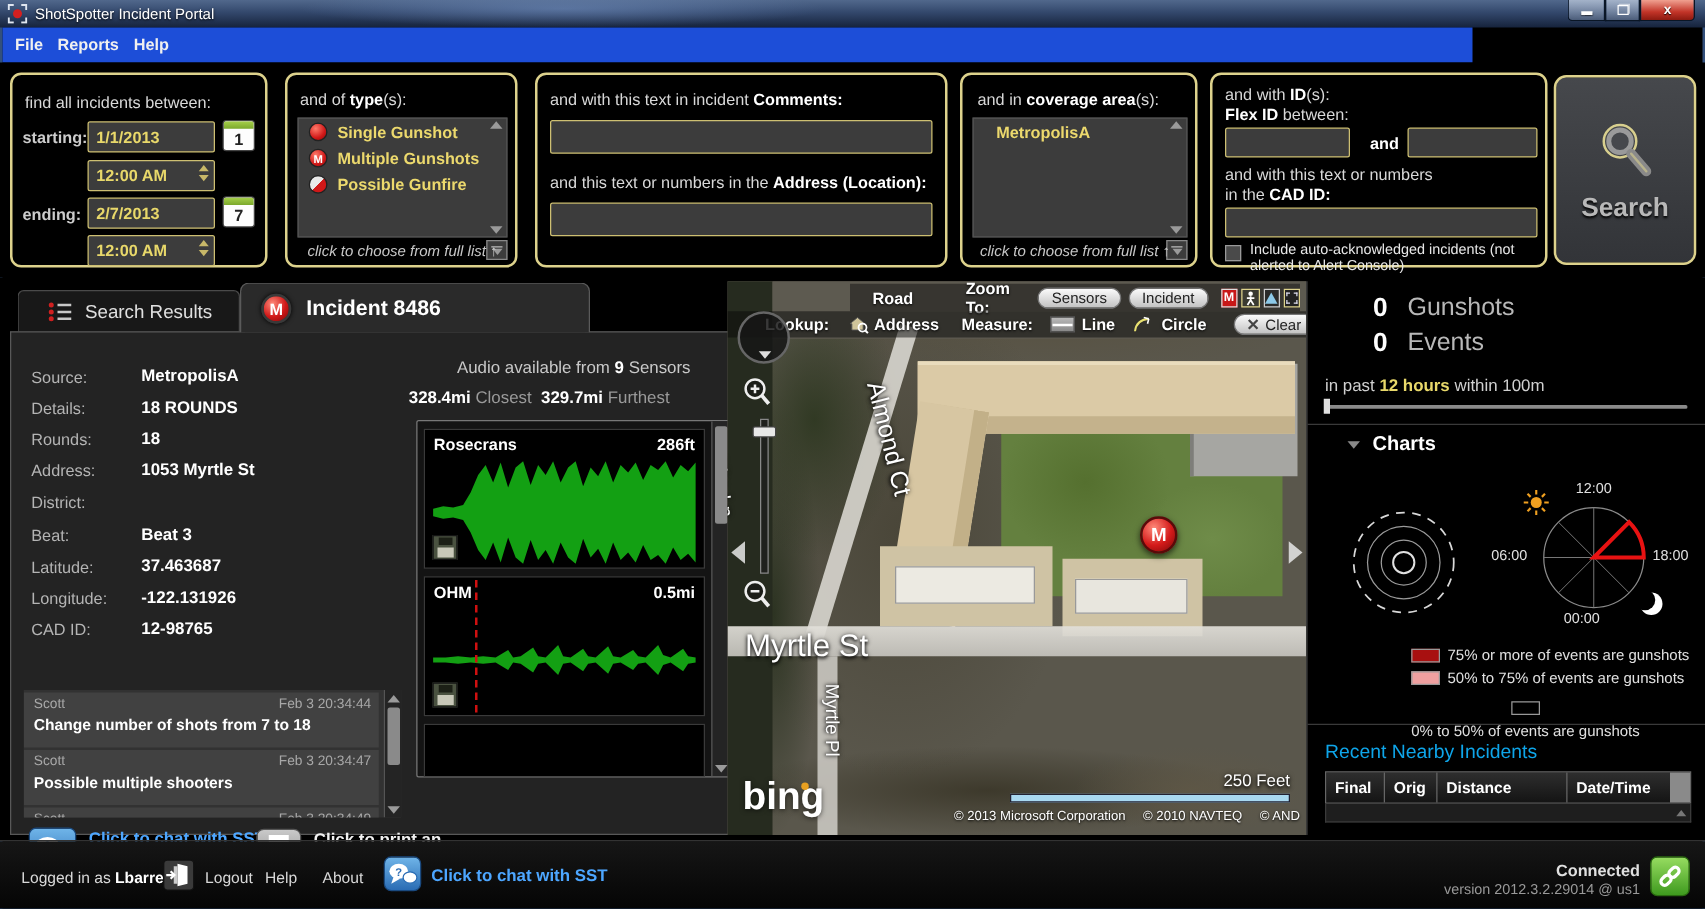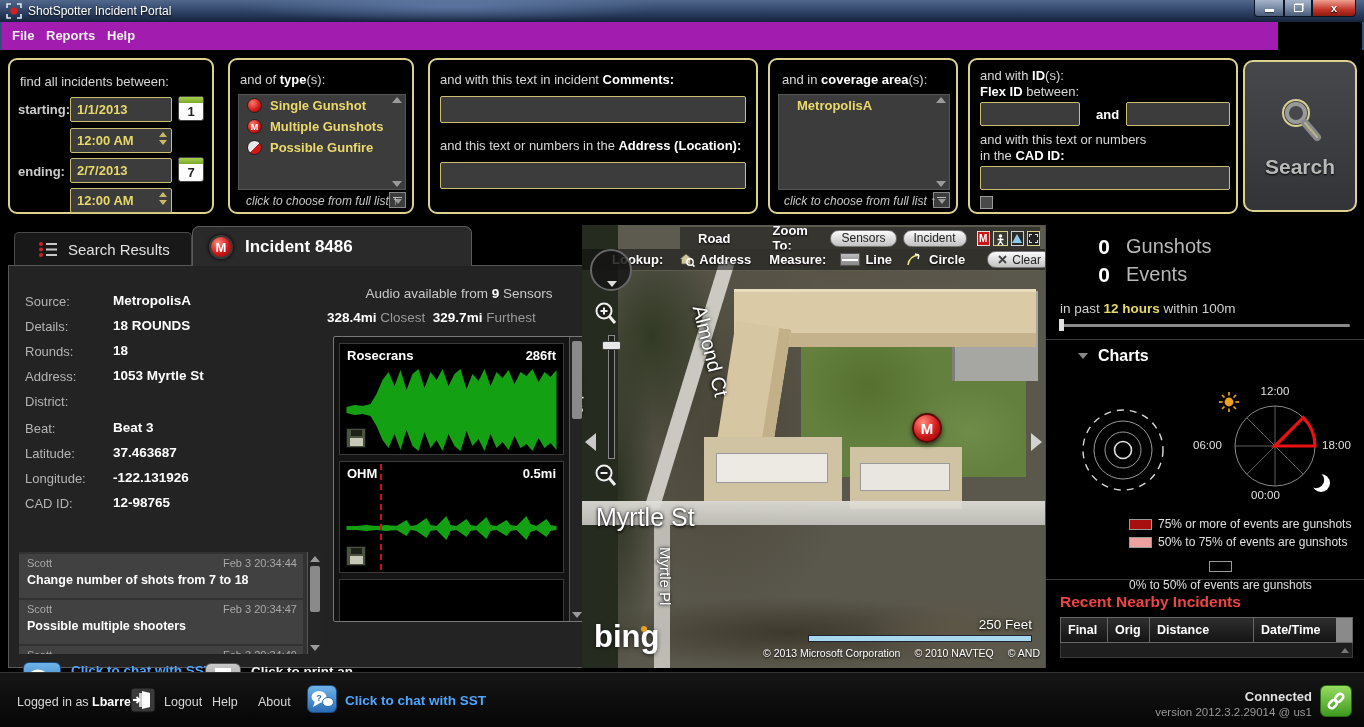--- a/index.html
+++ b/index.html
@@ -23,21 +23,21 @@
   .win-btn { height:17px; border:1px solid #0a1626; border-top:none;
     background:linear-gradient(#cdd8e8aa,#8596b066); display:flex; align-items:center; justify-content:center; }
   .win-btn.min { width:30px; border-radius:0 0 0 4px; }
   .win-btn.max { width:28px; }
   .win-btn.close { width:44px; background:linear-gradient(#f0a090,#c23428 60%,#8c1a10); border-radius:0 0 4px 0; }
   .glyph-min { width:9px; height:3px; background:#fff; box-shadow:0 1px 1px #0008; margin-top:5px;}
   .glyph-max { width:9px; height:8px; border:1px solid #fff; box-shadow:1px -1px 0 #fff8; }
   .glyph-x { color:#fff; font-size:11px; font-weight:bold; text-shadow:0 1px 1px #000; line-height:1;}
 
   
-  #menubar { position:absolute; left:2px; top:22px; width:1276px; height:28px; background:#a21caf;padding-left:43px; }
+  #menubar { position:absolute; left:2px; top:22px; width:1176px; height:28px; background:#1d4ed8;padding-left:43px; }
   .menu-item { position:absolute; top:6px; font-size:13px; font-weight:bold; color:#f0f0f0; cursor:default;}
 
   
   #searchrow { position:absolute; left:0; top:50px; width:1364px; height:172px; background:#000; }
   .panel { position:absolute; top:8px; height:156px; border:2px solid #ddd28c; border-radius:9px; background:#000; }
   .ptitle { position:absolute; font-size:13px; color:#d8d8d8; white-space:nowrap; }
   .ptitle b { color:#fff; }
   .inputbox { position:absolute; background:#3c3c3c; border:1px solid #cdbf72; border-radius:2px;
     color:#e8d86a; font-weight:bold; font-size:13px; font-family:"Liberation Sans",sans-serif; padding:0 6px; }
   .listbox { position:absolute; background:#3c3c3c; border:1px solid #555; }
@@ -162,21 +162,21 @@
   #range-line b { color:#e8d86a; }
   #range-track { position:absolute; left:14px; top:99px; width:290px; height:3px; background:#8a8a8a; border-radius:2px;}
   #range-handle { position:absolute; left:13px; top:94px; width:5px; height:12px; background:#e0e0e0; cursor:pointer;}
   .h-divider { position:absolute; left:0; width:319px; height:1px; background:#3a3a3a; }
   #charts-hdr { position:absolute; left:32px; top:122px; display:flex; align-items:center; gap:10px; cursor:pointer;}
   #charts-hdr .t { font-size:16px; font-weight:bold; color:#fff; }
   .clock-lbl { position:absolute; font-size:11.5px; color:#e0e0e0; }
   .legend-row { position:absolute; left:83px; display:flex; align-items:center; gap:6px; }
   .legend-sw { width:23px; height:11px; border:1px solid #999; }
   .legend-t { font-size:12px; color:#e0e0e0; white-space:nowrap; }
-  #nearby-title { position:absolute; left:14px; top:368px; font-size:15.5px; color:#ef4444;font-weight:bold;}
+  #nearby-title { position:absolute; left:14px; top:368px; font-size:15.5px; color:#0ea5e9;}
   #nearby-table { position:absolute; left:14px; top:392px; width:293px; }
   #nearby-head { display:flex; height:26px; background:linear-gradient(#2e2e2e,#141414); border:1px solid #666;}
   .nt-cell { font-size:12.5px; font-weight:bold; color:#fff; padding:5px 6px 0 7px; border-right:1px solid #666;
     white-space:nowrap; overflow:hidden;}
   #nearby-row { height:15px; background:#1e1e1e; border:1px solid #3a3a3a; border-top:none; position:relative;}
 
   
   #statusbar { position:absolute; left:0; top:672px; width:1364px; height:55px;
     background:linear-gradient(#161616,#050505); border-top:1px solid #333; }
   .sb-text { position:absolute; font-size:12.5px; color:#d8d8d8; cursor:pointer;}
@@ -307,20 +307,21 @@
     <div class="panel" style="left:968px; width:270px;">
       <div class="ptitle" style="left:10px; top:8px;"><span>and with </span><b>ID</b><span>(s):</span></div>
       <div class="ptitle" style="left:10px; top:24px;"><b>Flex ID</b><span> between:</span></div>
       <input class="inputbox flt" style="left: 10px; top: 42px; width: 100px; height: 24px;" value="">
       <div class="ptitle" style="left:126px; top:47px; font-weight:bold; color:#fff;">and</div>
       <input class="inputbox flt" style="left: 156px; top: 42px; width: 104px; height: 24px;" value="">
       <div class="ptitle" style="left:10px; top:72px;">and with this text or numbers</div>
       <div class="ptitle" style="left:10px; top:88px;"><span>in the </span><b>CAD ID:</b></div>
       <input class="inputbox flt" style="left: 10px; top: 106px; width: 250px; height: 24px;" value="">
       <div class="checkbox" style="left:10px; top:136px;"></div>
+      <div class="chk-label" style="left:30px; top:134px; width:232px;">Include auto-acknowledged incidents (not alerted to Alert Console)</div>
     </div>
 
     <div id="search-btn">
       <svg width="52" height="52" viewBox="0 0 52 52">
         <circle cx="22" cy="20" r="13" fill="#46484c" stroke="#d8cf8e" stroke-width="2"></circle>
         <circle cx="22" cy="20" r="9" fill="none" stroke="#9a9a9a" stroke-width="4"></circle>
         <line x1="31" y1="30" x2="43" y2="44" stroke="#8a8a8a" stroke-width="8" stroke-linecap="round"></line>
         <line x1="31" y1="30" x2="43" y2="44" stroke="#d8cf8e" stroke-width="2" stroke-linecap="round" opacity=".6"></line>
       </svg>
       <div class="lbl">Search</div>

